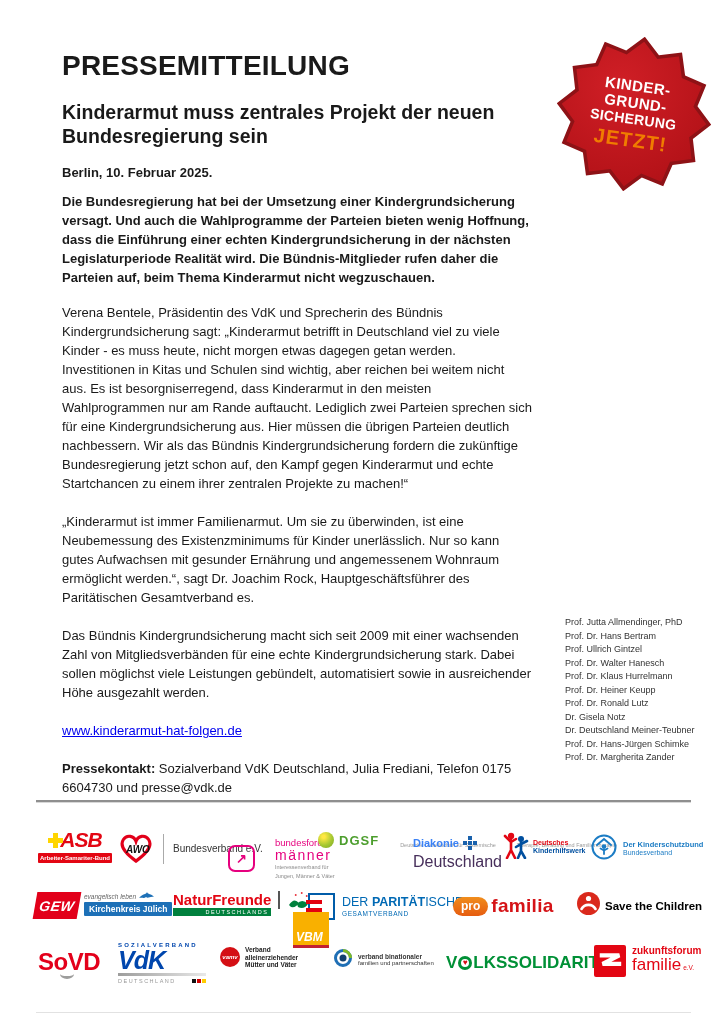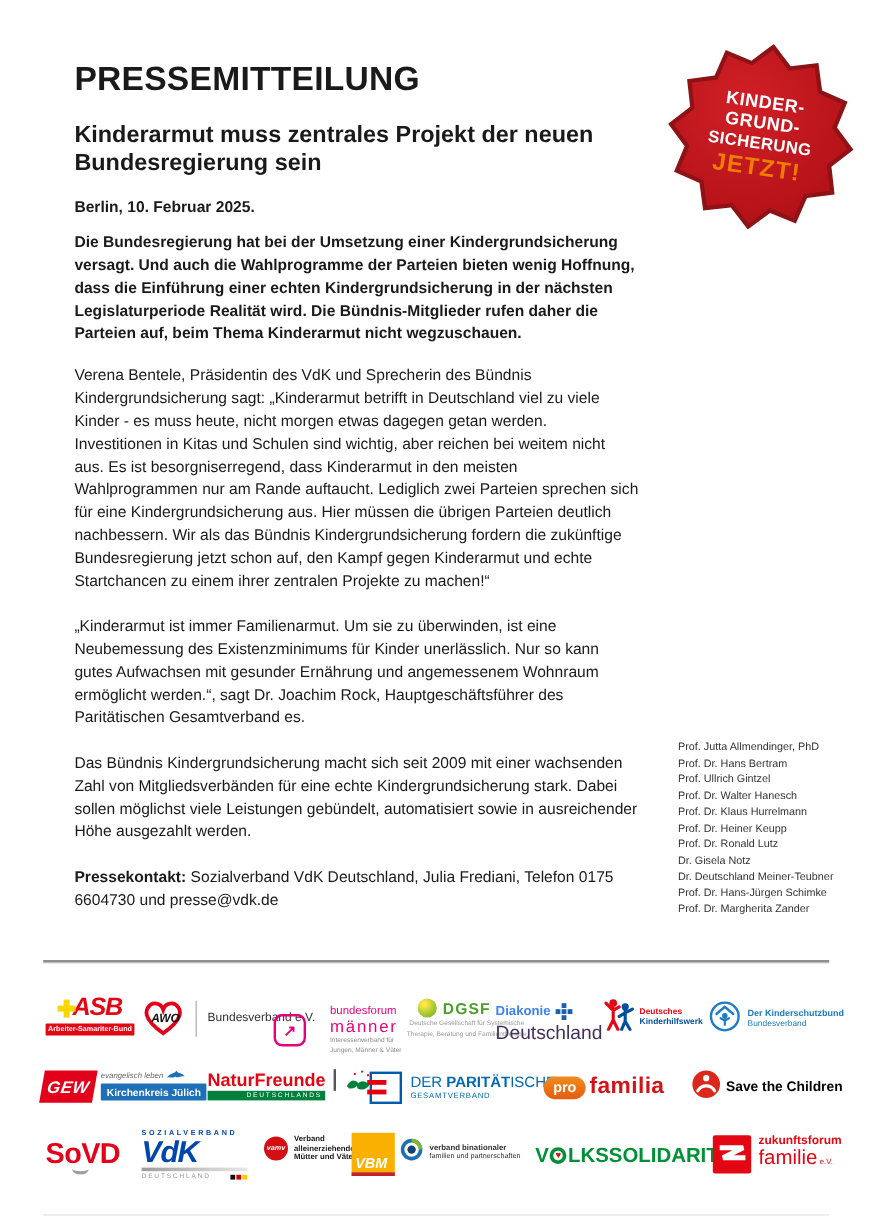--- a/index.html
+++ b/index.html
@@ -59,21 +59,21 @@
 
   
   .lg-bfm{left:228px;top:838px;gap:20px;}
   .bfm-icon{width:23px;height:23px;border:2.5px solid #e6007e;border-radius:7px;display:flex;align-items:center;justify-content:center;color:#e6007e;font-weight:900;font-size:13px;flex:none;}
   .bfm-icon::before{content:"\2197";}
   .bfm-l1{font-size:9.5px;color:#e6007e;line-height:10px;}
   .bfm-l2{font-size:14px;color:#e6007e;letter-spacing:1.5px;line-height:14px;}
   .bfm-sub{font-size:5.5px;color:#8a8a8a;line-height:6.5px;margin-top:2px;}
 
   
-  .lg-dgsf{left:318px;top:832px;flex-direction:column;align-items:center;}
+  .lg-dgsf{left:318px;top:832px;flex-direction:row;align-items:flex-end;}
   .dgsf-top{display:flex;align-items:center;gap:5px;}
   .dgsf-globe{width:16px;height:16px;border-radius:50%;background:radial-gradient(circle at 35% 30%, #ffe843 10%, #a6c832 55%, #79a623 100%);flex:none;}
   .dgsf-name{font-size:13px;font-weight:bold;color:#4d9e2e;letter-spacing:1px;}
   .dgsf-sub{font-size:5.5px;color:#999;line-height:6.5px;margin-top:2px;padding-left:21px;}
 
   
   .lg-dia{left:413px;top:835px;flex-direction:column;align-items:flex-start;}
   .dia-line1{display:flex;align-items:flex-start;gap:4px;}
   .dia-name{font-size:11px;font-weight:800;color:#3b82f6;line-height:17px;}
   .dia-crown{position:relative;width:14px;height:14px;margin-top:1px;}
@@ -140,21 +140,21 @@
   .vdk-flag{display:flex;gap:1px;}
   .vdk-flag i{width:4px;height:4px;display:block;}
   .vdk-flag .f1{background:#111;} .vdk-flag .f2{background:#d00000;} .vdk-flag .f3{background:#ffcc00;}
 
   
   .lg-vamv{left:220px;top:946px;gap:5px;}
   .vamv-icon{width:20px;height:20px;border-radius:50%;background:#d40f14;color:#fff;display:flex;align-items:center;justify-content:center;font-size:6px;font-weight:bold;font-style:italic;flex:none;}
   .vamv-text{font-size:6.5px;font-weight:bold;color:#1a1a1a;line-height:7.5px;}
 
   
-  .lg-vbm{left:293px;top:944px;}
+  .lg-vbm{left:293px;top:912px;}
   .vbm-sq{width:36px;height:36px;background:#f9b000;position:relative;}
   .vbm-sq::after{content:"";position:absolute;left:0;right:0;bottom:0;height:3px;background:#c22032;}
   .vbm-label{position:absolute;left:3px;bottom:4px;color:#fff;font-weight:900;font-style:italic;font-size:12px;}
 
   
   .lg-vbf{left:333px;top:948px;gap:5px;}
   .vbf-l1{font-size:6.5px;font-weight:bold;color:#333;line-height:7.5px;}
   .vbf-l2{font-size:6px;color:#333;line-height:7px;}
 
   
@@ -174,20 +174,21 @@
 <body>
 
 <div class="main-col">
   <h1 class="doc-title">PRESSEMITTEILUNG</h1>
   <h2 class="doc-subtitle">Kinderarmut muss zentrales Projekt der neuen Bundesregierung sein</h2>
   <div class="dateline">Berlin, 10. Februar 2025.</div>
   <p class="lead">Die Bundesregierung hat bei der Umsetzung einer Kindergrundsicherung versagt.  Und auch die Wahlprogramme der Parteien bieten wenig Hoffnung, dass die Einführung einer echten Kindergrundsicherung in der nächsten Legislaturperiode Realität wird. Die Bündnis-Mitglieder rufen daher die Parteien auf, beim Thema Kinderarmut nicht wegzuschauen.</p>
   <p class="para">Verena Bentele, Präsidentin des VdK und Sprecherin des Bündnis Kindergrundsicherung sagt: „Kinderarmut betrifft in Deutschland viel zu viele Kinder - es muss heute, nicht morgen etwas dagegen getan werden. Investitionen in Kitas und Schulen sind wichtig, aber reichen bei weitem nicht aus. Es ist besorgniserregend, dass Kinderarmut in den meisten Wahlprogrammen nur am Rande auftaucht. Lediglich zwei Parteien sprechen sich für eine Kindergrundsicherung aus. Hier müssen die übrigen Parteien deutlich nachbessern. Wir als das Bündnis Kindergrundsicherung fordern die zukünftige Bundesregierung jetzt schon auf, den Kampf gegen Kinderarmut und echte Startchancen zu einem ihrer zentralen Projekte zu machen!“</p>
   <p class="para">„Kinderarmut ist immer Familienarmut. Um sie zu überwinden, ist eine Neubemessung des Existenzminimums für Kinder unerlässlich. Nur so kann gutes Aufwachsen mit gesunder Ernährung und angemessenem Wohnraum ermöglicht werden.“, sagt Dr. Joachim Rock, Hauptgeschäftsführer des Paritätischen Gesamtverband es.</p>
   <p class="para">Das Bündnis Kindergrundsicherung macht sich seit 2009 mit einer wachsenden Zahl von Mitgliedsverbänden für eine echte Kindergrundsicherung stark. Dabei sollen möglichst viele Leistungen gebündelt, automatisiert sowie in ausreichender Höhe ausgezahlt werden.</p>
+  <a class="doc-link">www.kinderarmut-hat-folgen.de</a>
   <p class="press"><b>Pressekontakt:</b><span> Sozialverband VdK Deutschland, Julia Frediani, Telefon 0175 6604730 und presse@vdk.de</span></p>
 </div>
 
 <div class="badge">
   <div class="star outer"></div>
   <div class="star inner"></div>
   <div class="badge-text">
     <div class="b-line">KINDER-</div>
     <div class="b-line">GRUND-</div>
     <div class="b-line b-sich">SICHERUNG</div>

